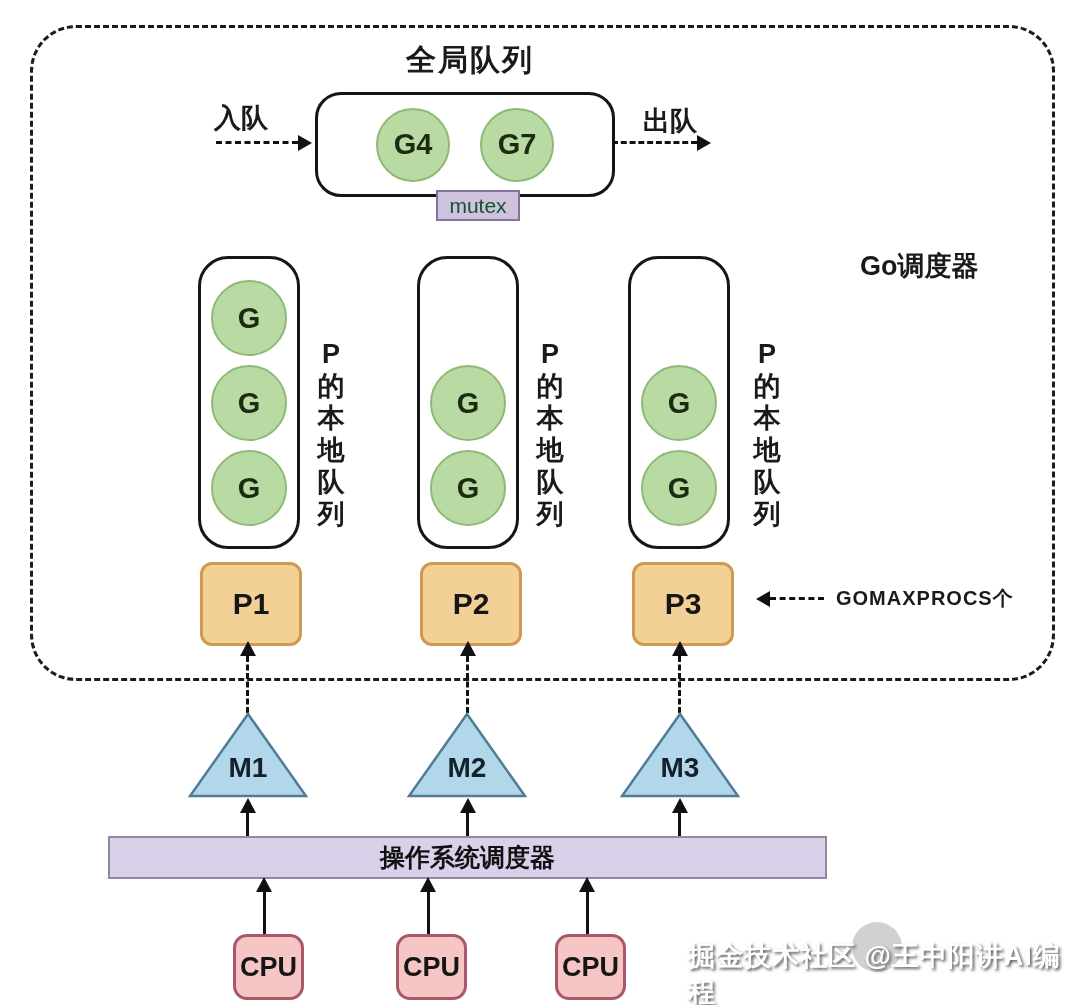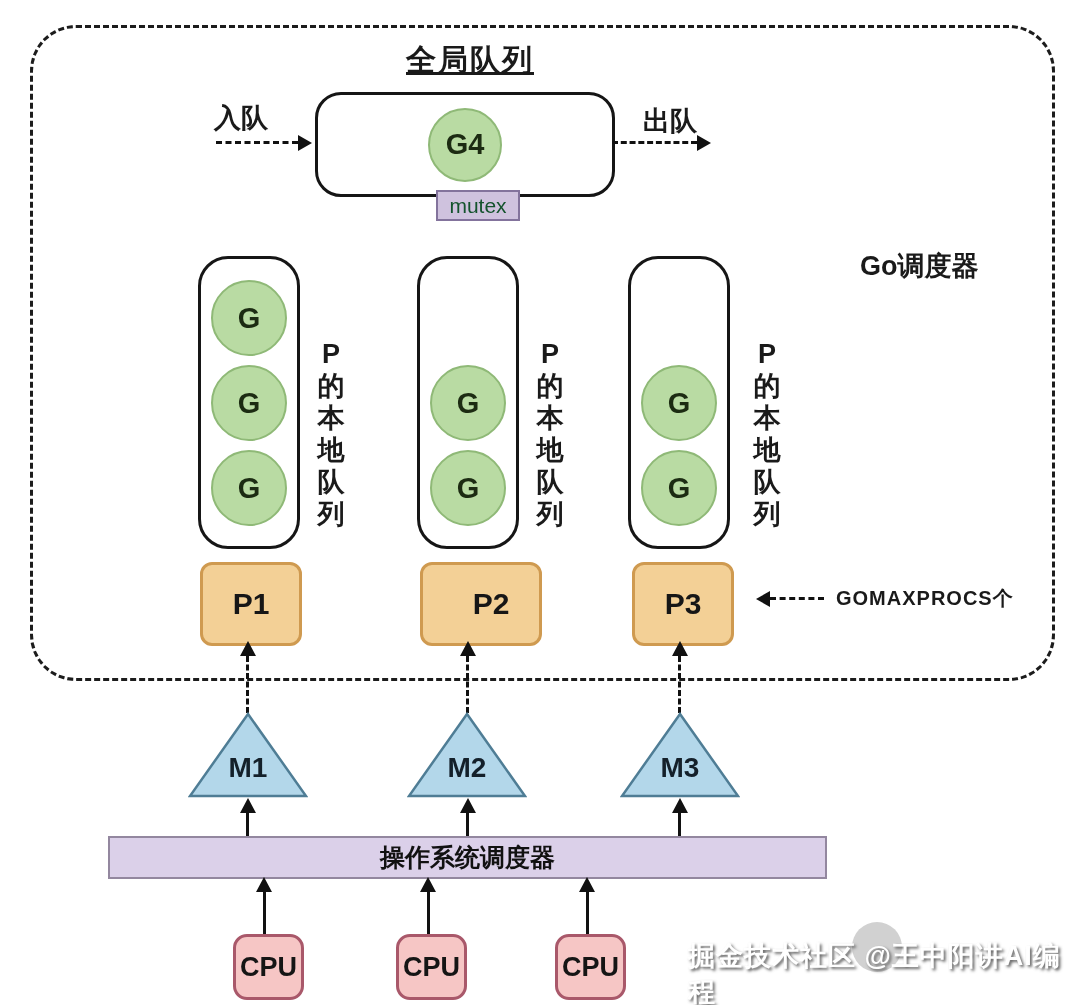--- a/index.html
+++ b/index.html
@@ -5,21 +5,21 @@
   html,body{margin:0;padding:0;background:#ffffff;}
   body{font-family:"Liberation Sans","DejaVu Sans",sans-serif;color:#1a1a1a;}
   .stage{position:relative;width:1080px;height:1005px;background:#ffffff;overflow:hidden;}
 
   
   .boundary{position:absolute;left:30px;top:25px;width:1019px;height:650px;
     border:3px dashed #1c1c1c;border-radius:46px;}
 
   
   .global-title{position:absolute;left:330px;top:40px;width:280px;text-align:center;
-    font-size:30px;font-weight:bold;letter-spacing:2px;text-decoration:underline;}
+    font-size:30px;font-weight:bold;letter-spacing:2px;}
   .global-box{position:absolute;left:315px;top:92px;width:294px;height:99px;background:#fff;
     border:3px solid #151515;border-radius:26px;display:flex;align-items:center;justify-content:center;gap:30px;}
   .gcircle{width:70px;height:70px;border-radius:50%;background:#b9dba3;border:2px solid #8fb977;
     display:flex;align-items:center;justify-content:center;font-size:29px;font-weight:bold;color:#1c2b12;}
   .mutex{position:absolute;left:436px;top:190px;width:80px;height:27px;background:#cfc2de;
     border:2px solid #83739c;display:flex;align-items:center;justify-content:center;font-size:21px;color:#14532d;}
 
   .side-txt{position:absolute;font-size:27px;font-weight:bold;}
 
   
@@ -78,20 +78,21 @@
 <body>
 
 <div class="stage">
 
   <div class="boundary"></div>
 
   <div class="global-title">全局队列</div>
 
   <div class="global-box">
     <div class="gcircle">G4</div>
+    <div class="gcircle">G7</div>
   </div>
 
   <div class="mutex">mutex</div>
 
   <div class="side-txt" style="left:195px;top:100px;width:92px;text-align:center;">入队</div>
   <div class="dash-h" style="left:216px;top:141px;width:82px;"></div>
   <div class="ah-right" style="left:298px;top:135px;"></div>
 
   <div class="side-txt" style="left:624px;top:103px;width:92px;text-align:center;">出队</div>
   <div class="dash-h" style="left:612px;top:141px;width:85px;"></div>
@@ -133,21 +134,21 @@
   <div class="vlabel" style="left:746px;">
     <span>P</span>
     <span>的</span>
     <span>本</span>
     <span>地</span>
     <span>队</span>
     <span>列</span>
   </div>
 
   <div class="pbox" style="left:200px;">P1</div>
-  <div class="pbox" style="left:420px;padding-left:20px;">P2</div>
+  <div class="pbox" style="left:420px;">P2</div>
   <div class="pbox" style="left:632px;">P3</div>
 
   <div class="ah-left" style="left:756px;top:591px;"></div>
   <div class="dash-h" style="left:770px;top:597px;width:54px;"></div>
   <div class="gomax-label">GOMAXPROCS个</div>
 
   <div class="ah-up" style="left:240px;top:641px;"></div>
   <div class="dash-v" style="left:246px;top:656px;height:57px;"></div>
   <div class="ah-up" style="left:460px;top:641px;"></div>
   <div class="dash-v" style="left:466px;top:656px;height:57px;"></div>

